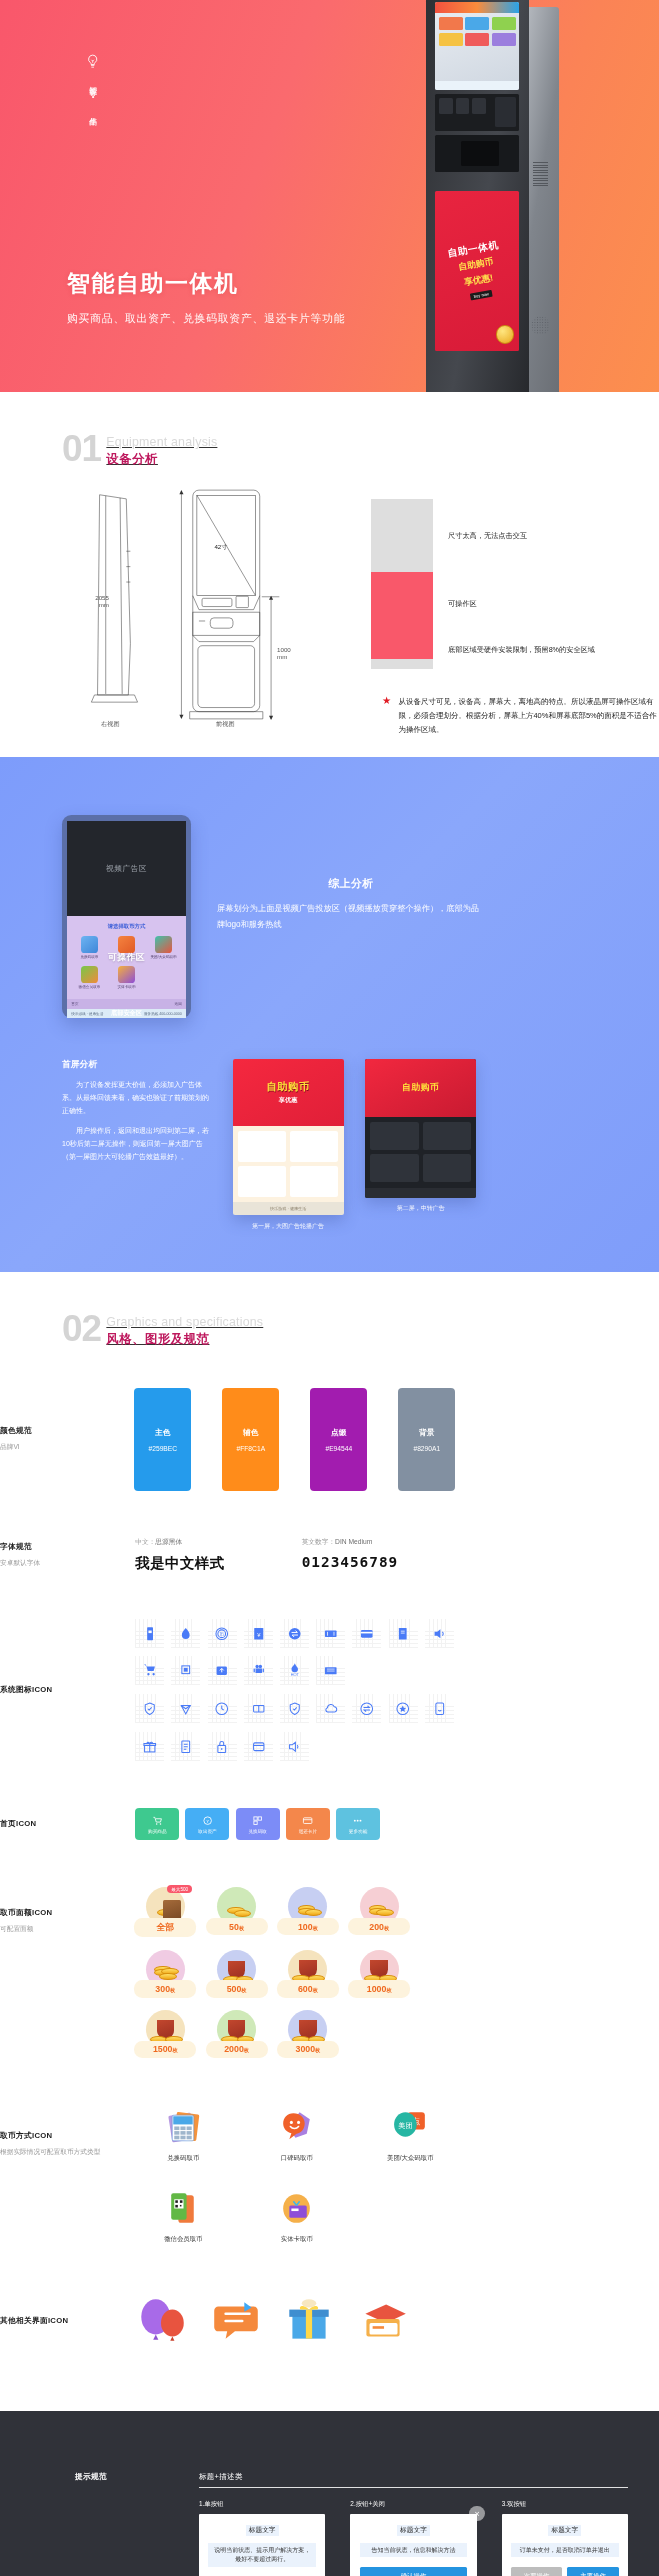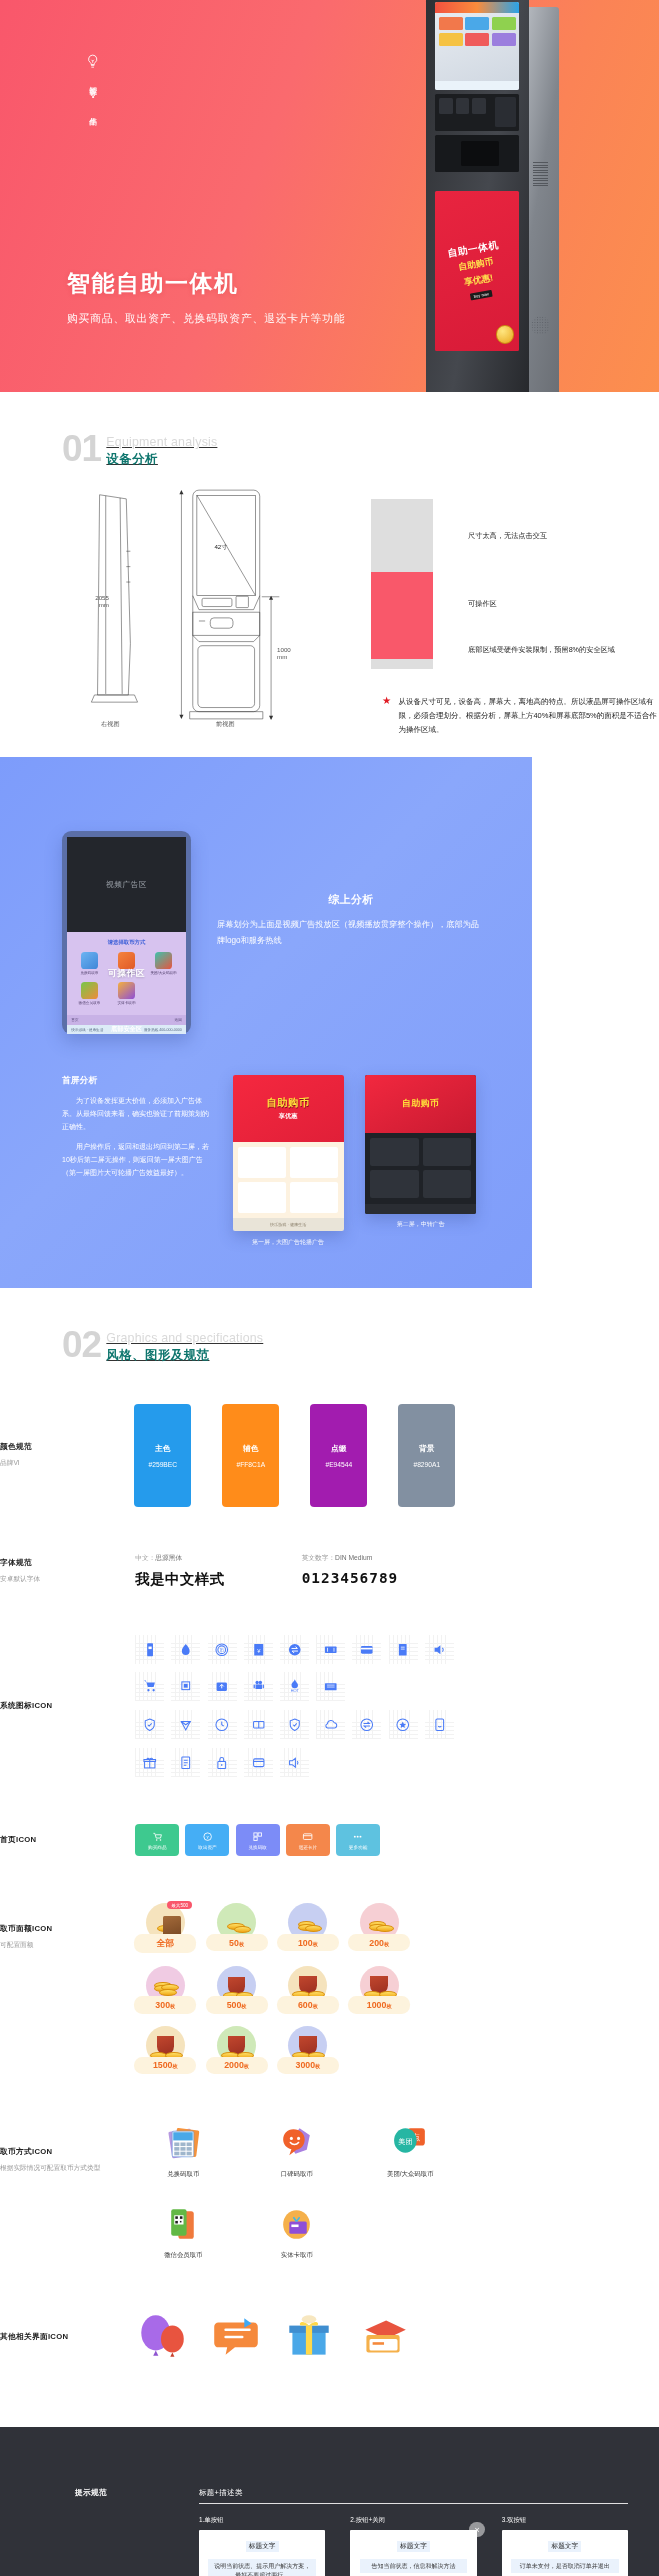--- a/index.html
+++ b/index.html
@@ -77,48 +77,48 @@
             background:repeating-linear-gradient(#53575d 0 1px,transparent 1px 2.6px); }
   .k-spk { position:absolute; left:7.2px; top:309px; width:18.5px; height:18.5px; border-radius:50%;
            background:radial-gradient(circle,#5b5f66 0.5px,transparent 0.8px) 0 0/2.6px 2.6px; }
 
   
   .section { width:659px; position:relative; background:#fff; }
   .sec-head { padding:41px 0 0 62px; display:flex; align-items:flex-start; gap:5.2px; }
   .sec-num { font-size:37px; font-weight:bold; color:#d4d4d4; line-height:.85; letter-spacing:-1px; }
   .sec-head-txt { padding-top:2.1px;text-decoration:underline; }
   .sec-en { font-size:12.4px; color:#d9d9d9; letter-spacing:0.2px; }
-  .sec-cn { font-size:12.4px; font-weight:bold; color:#0f766e; margin-top:2.1px; letter-spacing:0.5px; }
+  .sec-cn { font-size:12.4px; font-weight:bold; color:#be185d; margin-top:2.1px; letter-spacing:0.5px; }
 
   .row-label { width:124px; flex-shrink:0; }
   .rl-title { font-size:7.7px; font-weight:bold; color:#1c1c1c; letter-spacing:0.3px; }
   .rl-sub { font-size:6.7px; color:#9a9a9a; margin-top:6.2px; line-height:10.8px; }
 
   
   .drawings { display:flex; padding:20.6px 0 0 0; position:relative; height:289px; }
   .dw-side { position:absolute; left:77px; top:20.6px; width:77px; height:222px; }
   .dw-front { position:absolute; left:170px; top:18px; width:118px; height:227px; }
   .caption { position:absolute; font-size:6.2px; color:#555; }
 
   .svg-line { stroke:#333; stroke-width:1; fill:none; }
   .dim-txt { font-size:12px; fill:#222; font-family:"Liberation Sans",sans-serif; }
 
   .zone-col { position:absolute; left:371px; top:31px; width:62px; }
   .z-grey { background:#dedede; }
   .z-red { background:#F9586A; }
-  .zone-note { position:absolute; left:468px; font-size:7.2px; color:#222; line-height:12.4px; }
+  .zone-note { position:absolute; left:448px; font-size:7.2px; color:#222; line-height:12.4px; }
 
   .star-note { position:absolute; left:382px; top:227px; display:flex; gap:7.2px; }
   .star { color:#e01b24; font-size:10.3px; line-height:12.4px; }
   .star-txt { font-size:7.5px; color:#222; line-height:14px; }
 
   
   .blue {
-    width:532px; background:linear-gradient(135deg,#7d9cfb 0%,#8aa7fb 45%,#7f9dfa 100%);
-    position:relative; padding:74px 0 41px 0;
+    width:659px; background:linear-gradient(135deg,#7d9cfb 0%,#8aa7fb 45%,#7f9dfa 100%);
+    position:relative; padding:58px 0 41px 0;
   }
   .blue-row { display:flex; padding-left:62px; gap:26px; align-items:flex-start; }
   .screen-mock {
     width:129px; background:#5b6fa8; border-radius:9.3px; padding:6.2px 5.2px 0 5.2px; box-shadow:0 7.2px 17.5px rgba(40,60,130,.25);
   }
   .sm-video { height:95px; background:#23262c; display:flex; align-items:center; justify-content:center;
               color:#9aa0a8; font-size:7.7px; letter-spacing:0.5px; }
   .sm-ops { background:#d7c3ef; padding:6.2px 5.2px 8.2px 5.2px; position:relative; }
   .sm-ops-title { text-align:center; color:#3e60d8; font-size:5.4px; font-weight:bold; margin-bottom:6.2px; }
   .sm-grid { display:grid; grid-template-columns:repeat(3,1fr); gap:5.2px 3.1px; }

